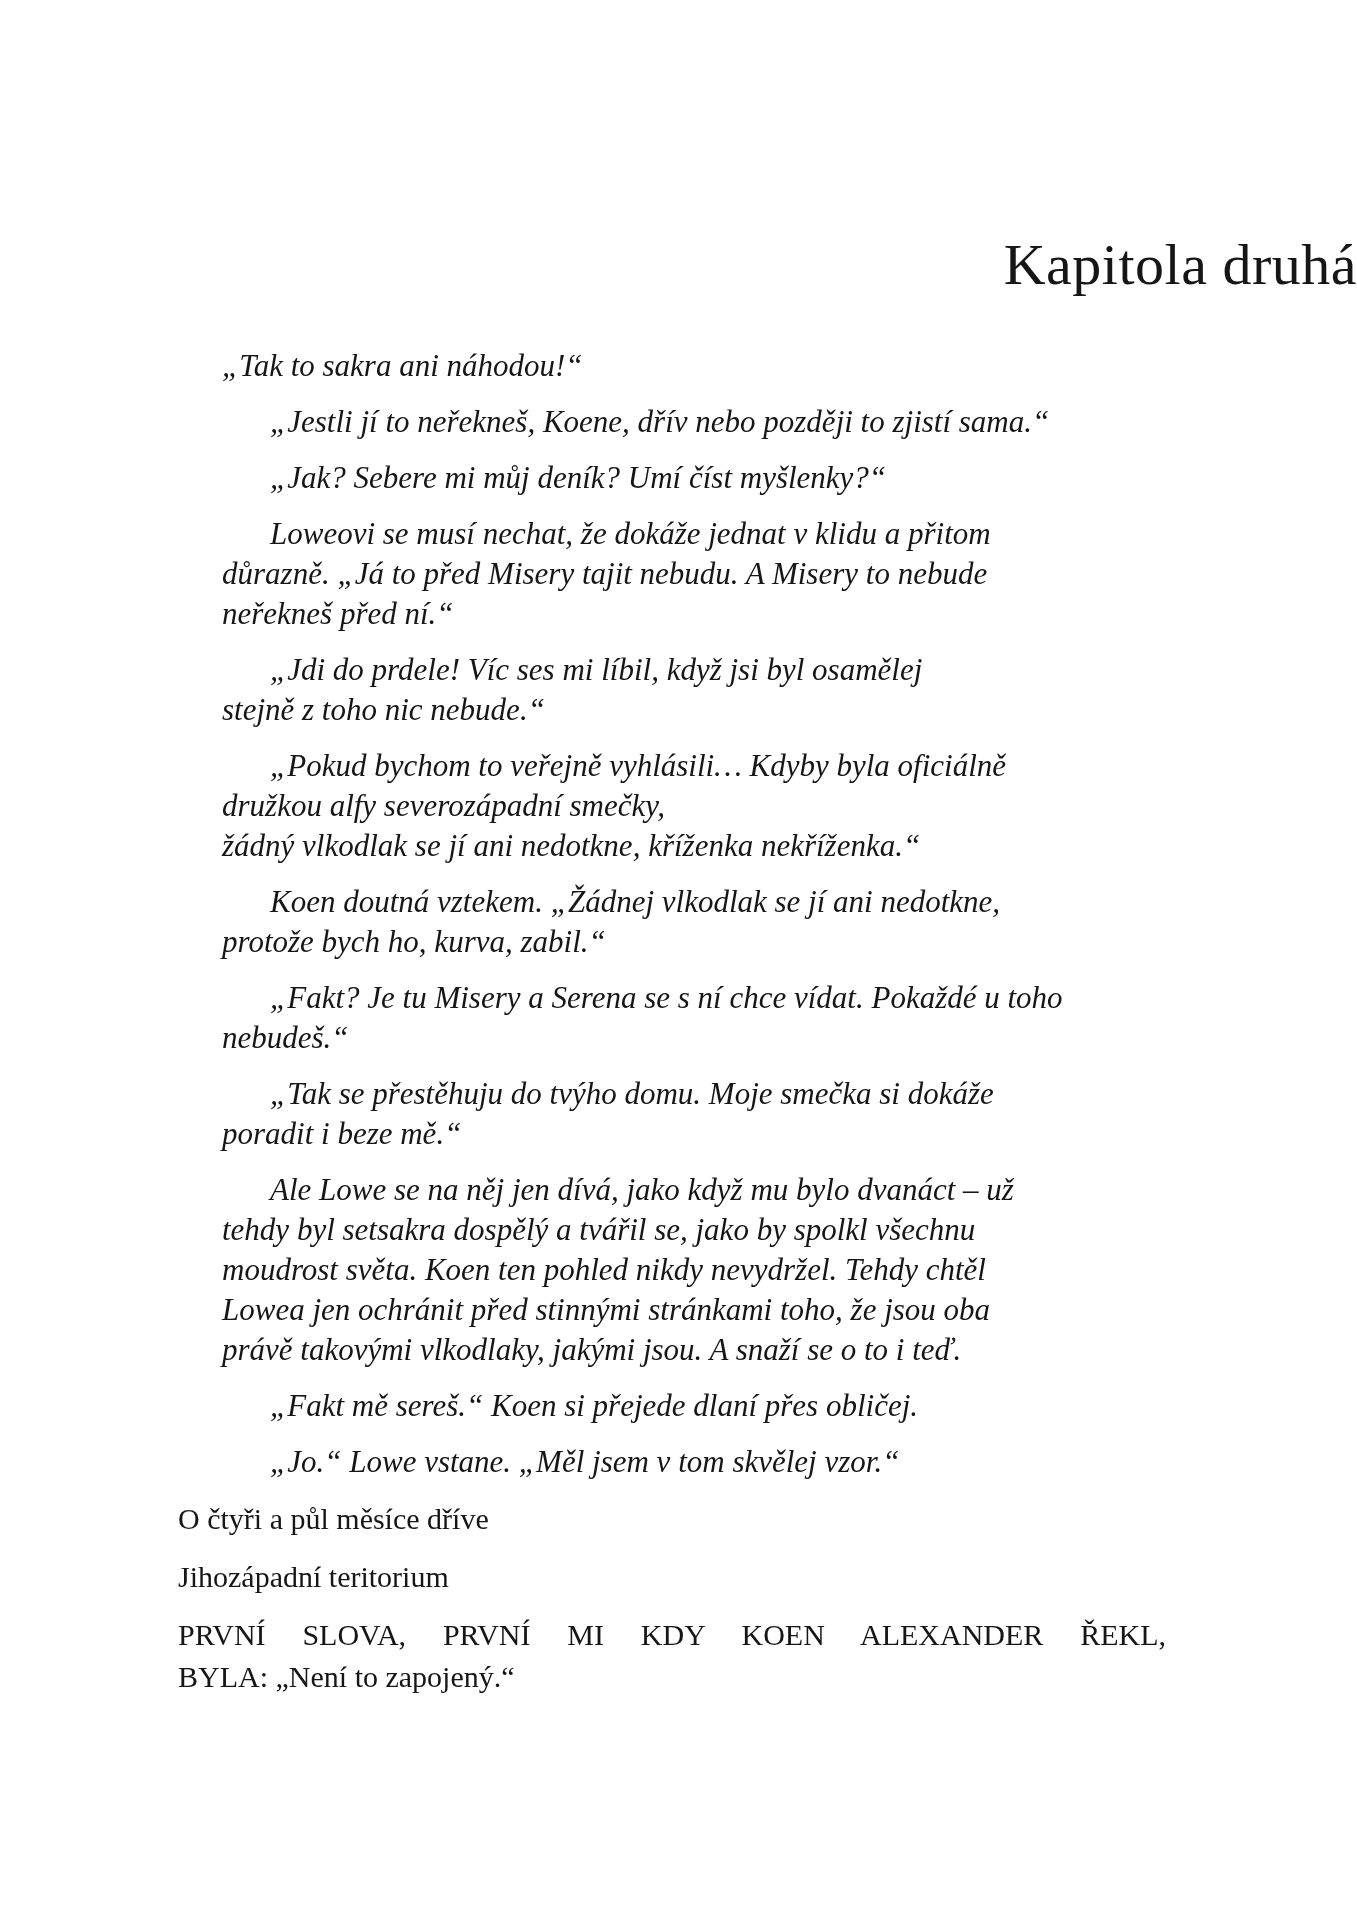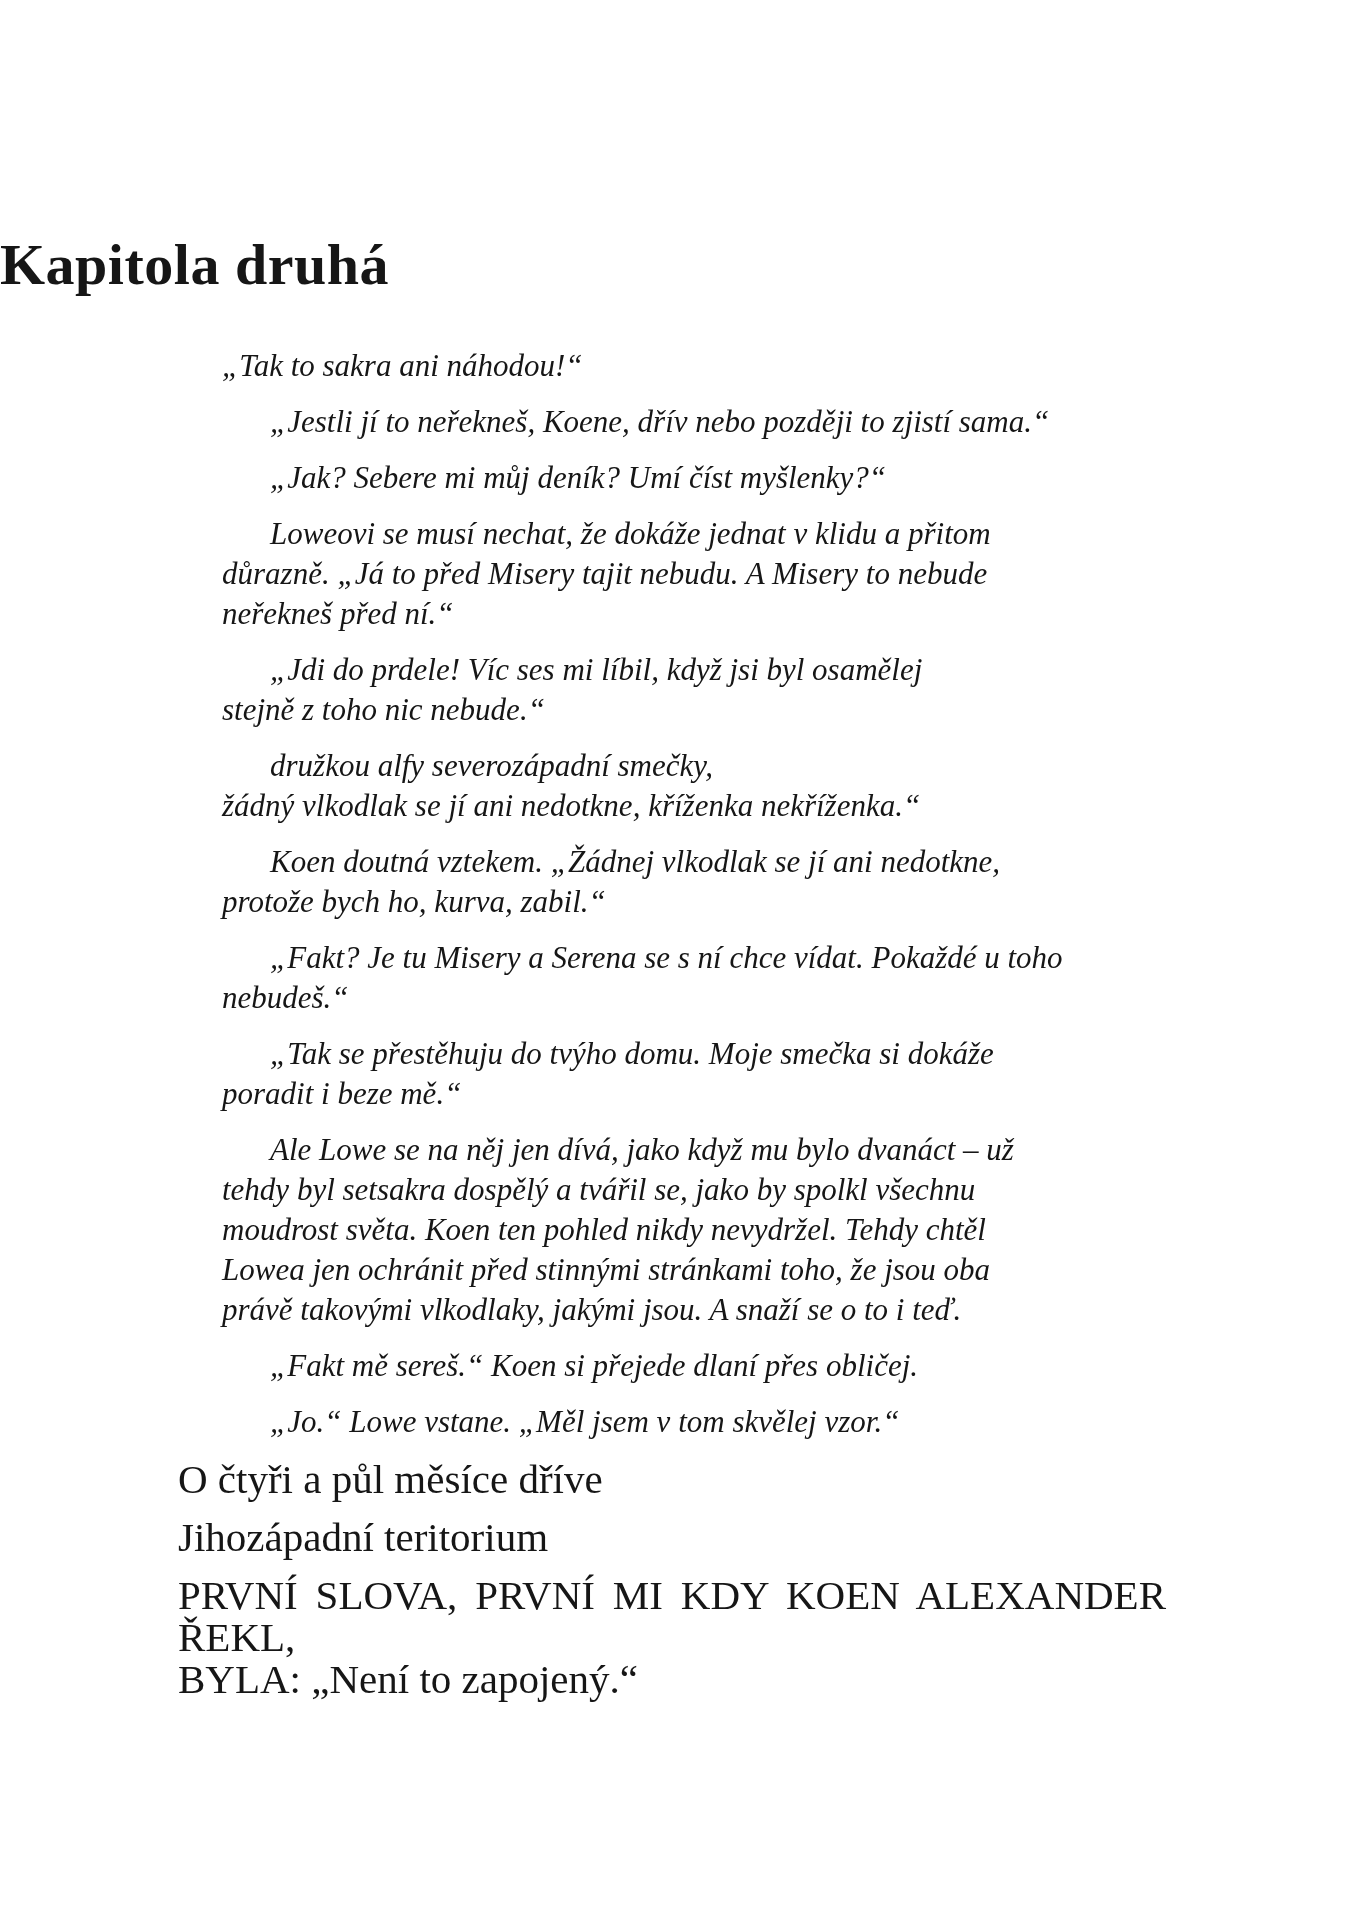--- a/index.html
+++ b/index.html
@@ -12,24 +12,24 @@
     position: relative;
     overflow: hidden;
   }
   .page { position: absolute; inset: 0; background: #ffffff; }
   .title {
     position: absolute;
     top: 232px;
     left: 0;
     width: 100%;
     margin: 0;
-    text-align: left;
+    text-align: right;
     font-size: 58px;
     line-height: 66px;
-    font-weight: bold;
+    font-weight: normal;
     letter-spacing: 0.5px;
   }
   .content {
     position: absolute;
     top: 346px;
     left: 178px;
     width: 1004px;
   }
   .para { margin: 16px; }
   .para .line { white-space: pre; }
@@ -37,21 +37,21 @@
     font-style: italic;
     font-size: 31px;
     margin-left: 44px;
     margin-top: 16px;
   }
   .para.body .line { line-height: 40px; }
   .para.body.indent .line:first-child { padding-left: 48px; }
   .content .para:first-child { margin-top: 0; }
   .para.plain {
     font-style: normal;
-    font-size: 41px;
+    font-size: 30px;
     margin-left: 0;
     margin-top: 13px;
   }
   .para.plain .line { line-height: 42px; }
   .para.plain .line.justify {
     white-space: normal;
     text-align: justify;
     text-align-last: justify;
   }
 </style>
@@ -73,20 +73,21 @@
       <div class="para body indent">
         <div class="line">Loweovi se musí nechat, že dokáže jednat v klidu a přitom</div>
         <div class="line">důrazně. „Já to před Misery tajit nebudu. A Misery to nebude</div>
         <div class="line">neřekneš před ní.“</div>
       </div>
       <div class="para body indent">
         <div class="line">„Jdi do prdele! Víc ses mi líbil, když jsi byl osamělej</div>
         <div class="line">stejně z toho nic nebude.“</div>
       </div>
       <div class="para body indent">
+        <div class="line">„Pokud bychom to veřejně vyhlásili… Kdyby byla oficiálně</div>
         <div class="line">družkou alfy severozápadní smečky,</div>
         <div class="line">žádný vlkodlak se jí ani nedotkne, kříženka nekříženka.“</div>
       </div>
       <div class="para body indent">
         <div class="line">Koen doutná vztekem. „Žádnej vlkodlak se jí ani nedotkne,</div>
         <div class="line">protože bych ho, kurva, zabil.“</div>
       </div>
       <div class="para body indent">
         <div class="line">„Fakt? Je tu Misery a Serena se s ní chce vídat. Pokaždé u toho</div>
         <div class="line">nebudeš.“</div>

